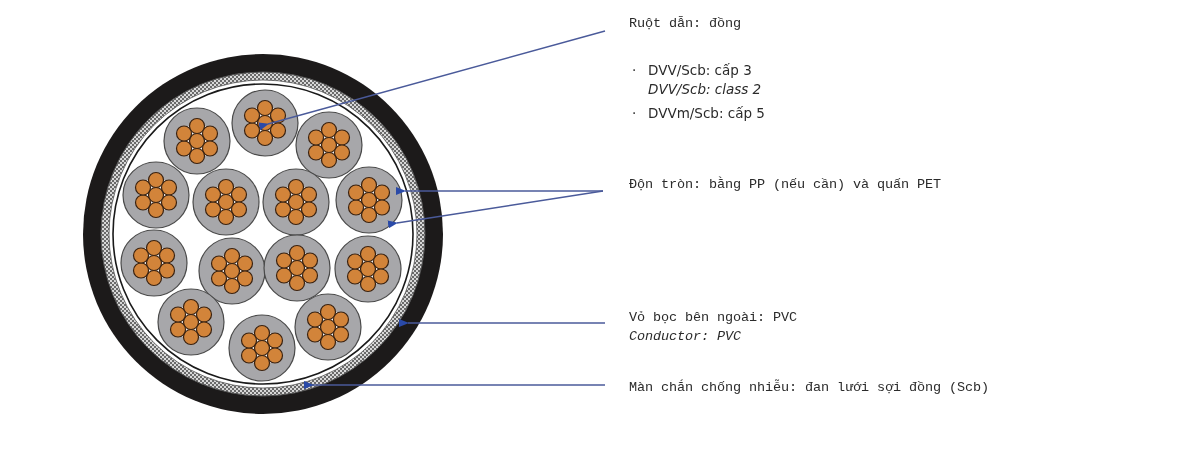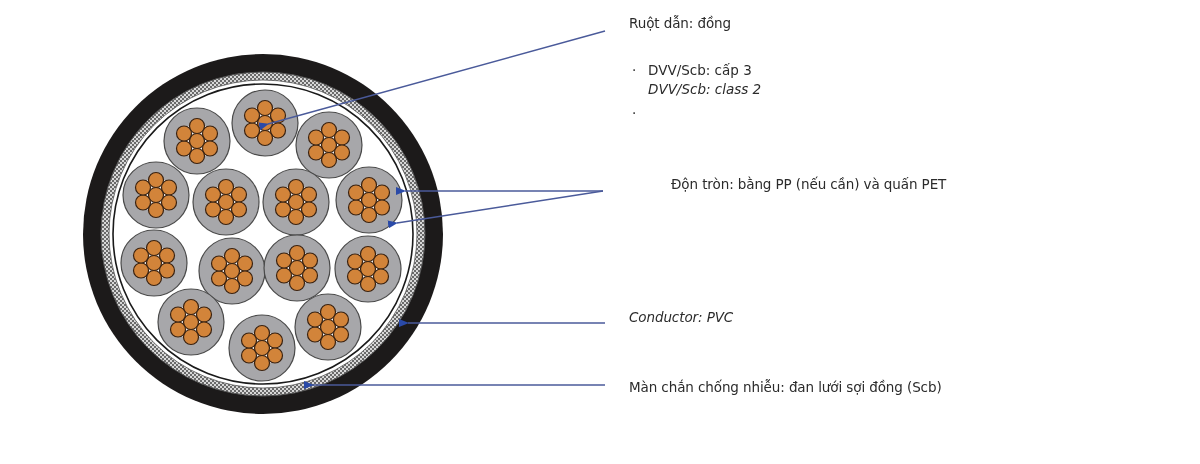--- a/index.html
+++ b/index.html
@@ -1,19 +1,19 @@
 <!DOCTYPE html>
 <html><head>
 <meta charset="utf-8">
 <style>
   html, body { margin: 0; padding: 0; background: #ffffff; }
   body { width: 1200px; height: 464px; position: relative; overflow: hidden;
          font-family: "DejaVu Sans", sans-serif; color: #2b2b2b; }
   #diagram { position: absolute; left: 0; top: 0; width: 1200px; height: 464px; }
-  .label { position: absolute; font-size: 13.5px; line-height: 19px; white-space: nowrap; letter-spacing: -0.1px; }
+  .label { position: absolute; font-size: 13.5px; line-height: 19px; white-space: nowrap; letter-spacing: -0.1px; font-family: Liberation Mono, monospace; }
   .label .vi { display: block; font-style: normal; }
   .label .en { display: block; font-style: italic; }
   .bullet-item { position: absolute; font-size: 13.5px; line-height: 19px; white-space: nowrap; }
   .bullet-item .dot { position: absolute; left: -16px; top: 0; }
 </style>
 </head>
 <body>
 
 <svg id="diagram" xmlns="http://www.w3.org/2000/svg" width="1200" height="464" viewBox="0 0 1200 464">
   <defs>
@@ -204,25 +204,27 @@
 </div>
 
 <div class="bullet-item" style="left:648px; top:61px;">
   <span class="dot">·</span>
   <span class="vi" style="display:block">DVV/Scb: cấp 3</span>
   <span class="en" style="display:block;font-style:italic">DVV/Scb: class 2</span>
 </div>
 
 <div class="bullet-item" style="left:648px; top:104px;">
   <span class="dot">·</span>
-</div>
-
-<div class="label" style="left:629px; top:175px;margin-left:42px;">
+  <span class="vi" style="display:block">DVVm/Scb: cấp 5</span>
+</div>
+
+<div class="label" style="left:629px; top:175px;">
   <span class="vi">Độn tròn: bằng PP (nếu cần) và quấn PET</span>
 </div>
 
 <div class="label" style="left:629px; top:308px;">
+  <span class="vi">Vỏ bọc bên ngoài: PVC</span>
   <span class="en">Conductor: PVC</span>
 </div>
 
 <div class="label" style="left:629px; top:366px;margin-top:12px;">
   <span class="vi">Màn chắn chống nhiễu: đan lưới sợi đồng (Scb)</span>
 </div>
 
 </body></html>

